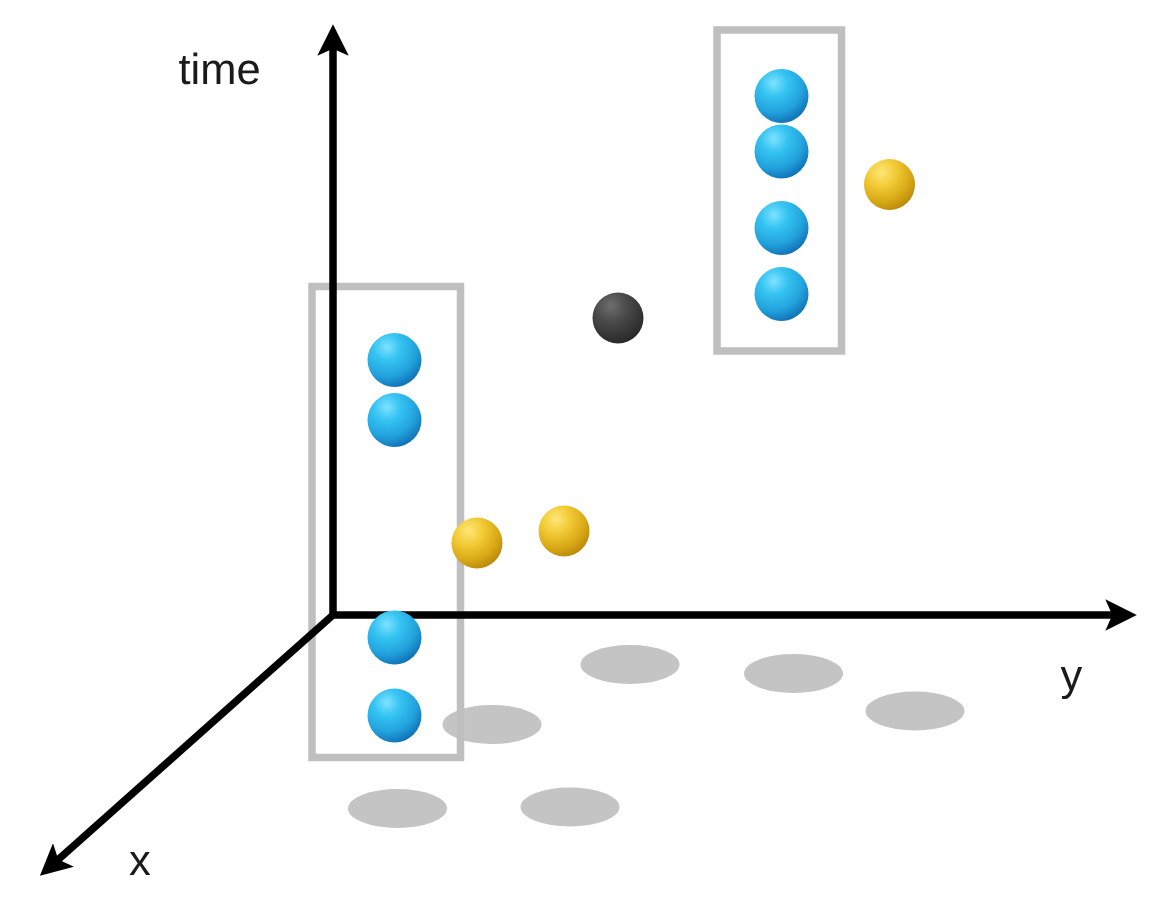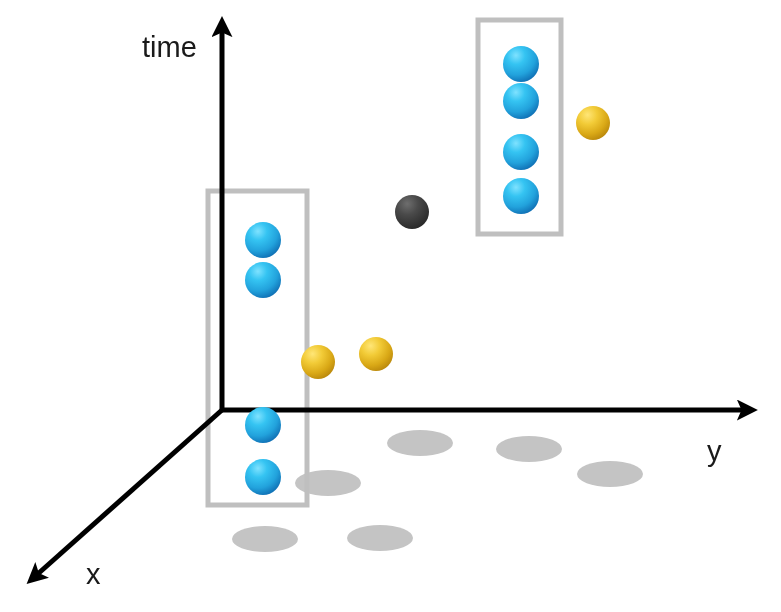--- a/index.html
+++ b/index.html
@@ -28,21 +28,20 @@
     position: absolute;
     font-family: "Liberation Sans", sans-serif;
     color: #1a1a1a;
     white-space: nowrap;
     user-select: none;
   }
   #label-time {
     left: 119px;
     top: 31px;
     font-size: 29px;
-    margin-left: 23px;
   }
   #label-y {
     left: 707px;
     top: 435px;
     font-size: 29px;
   }
   #label-x {
     left: 86px;
     top: 558px;
     font-size: 29px;

